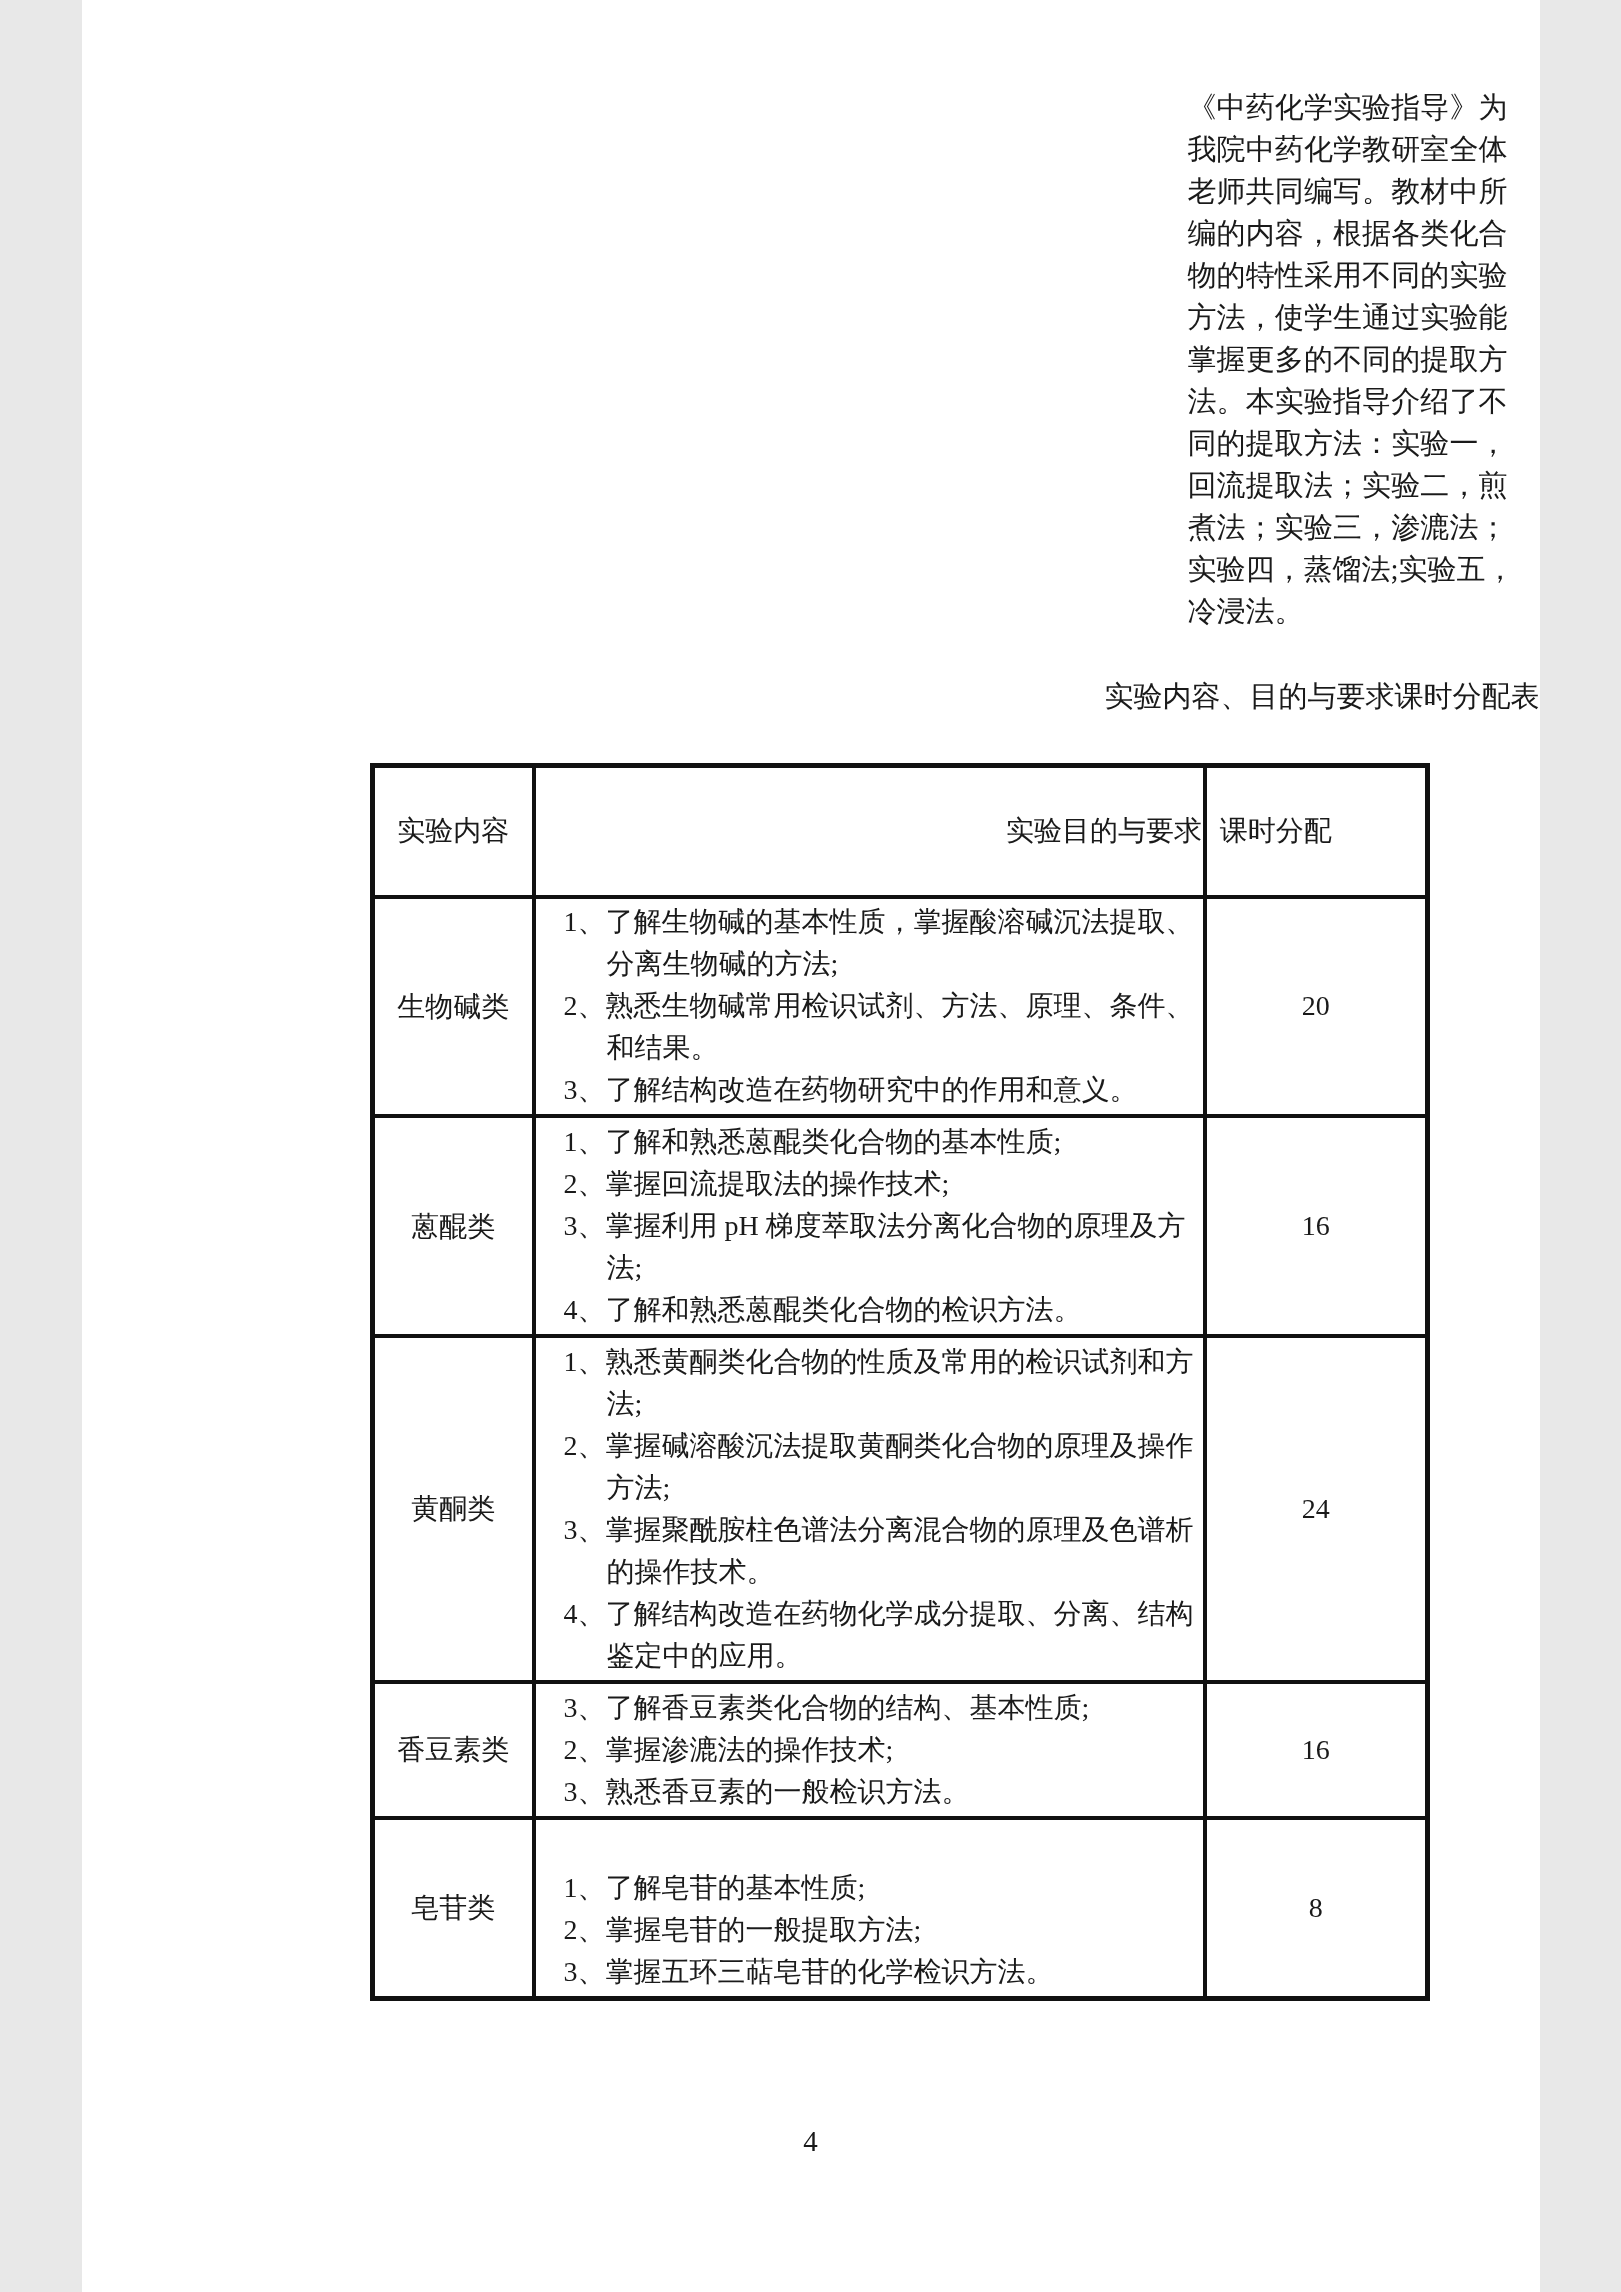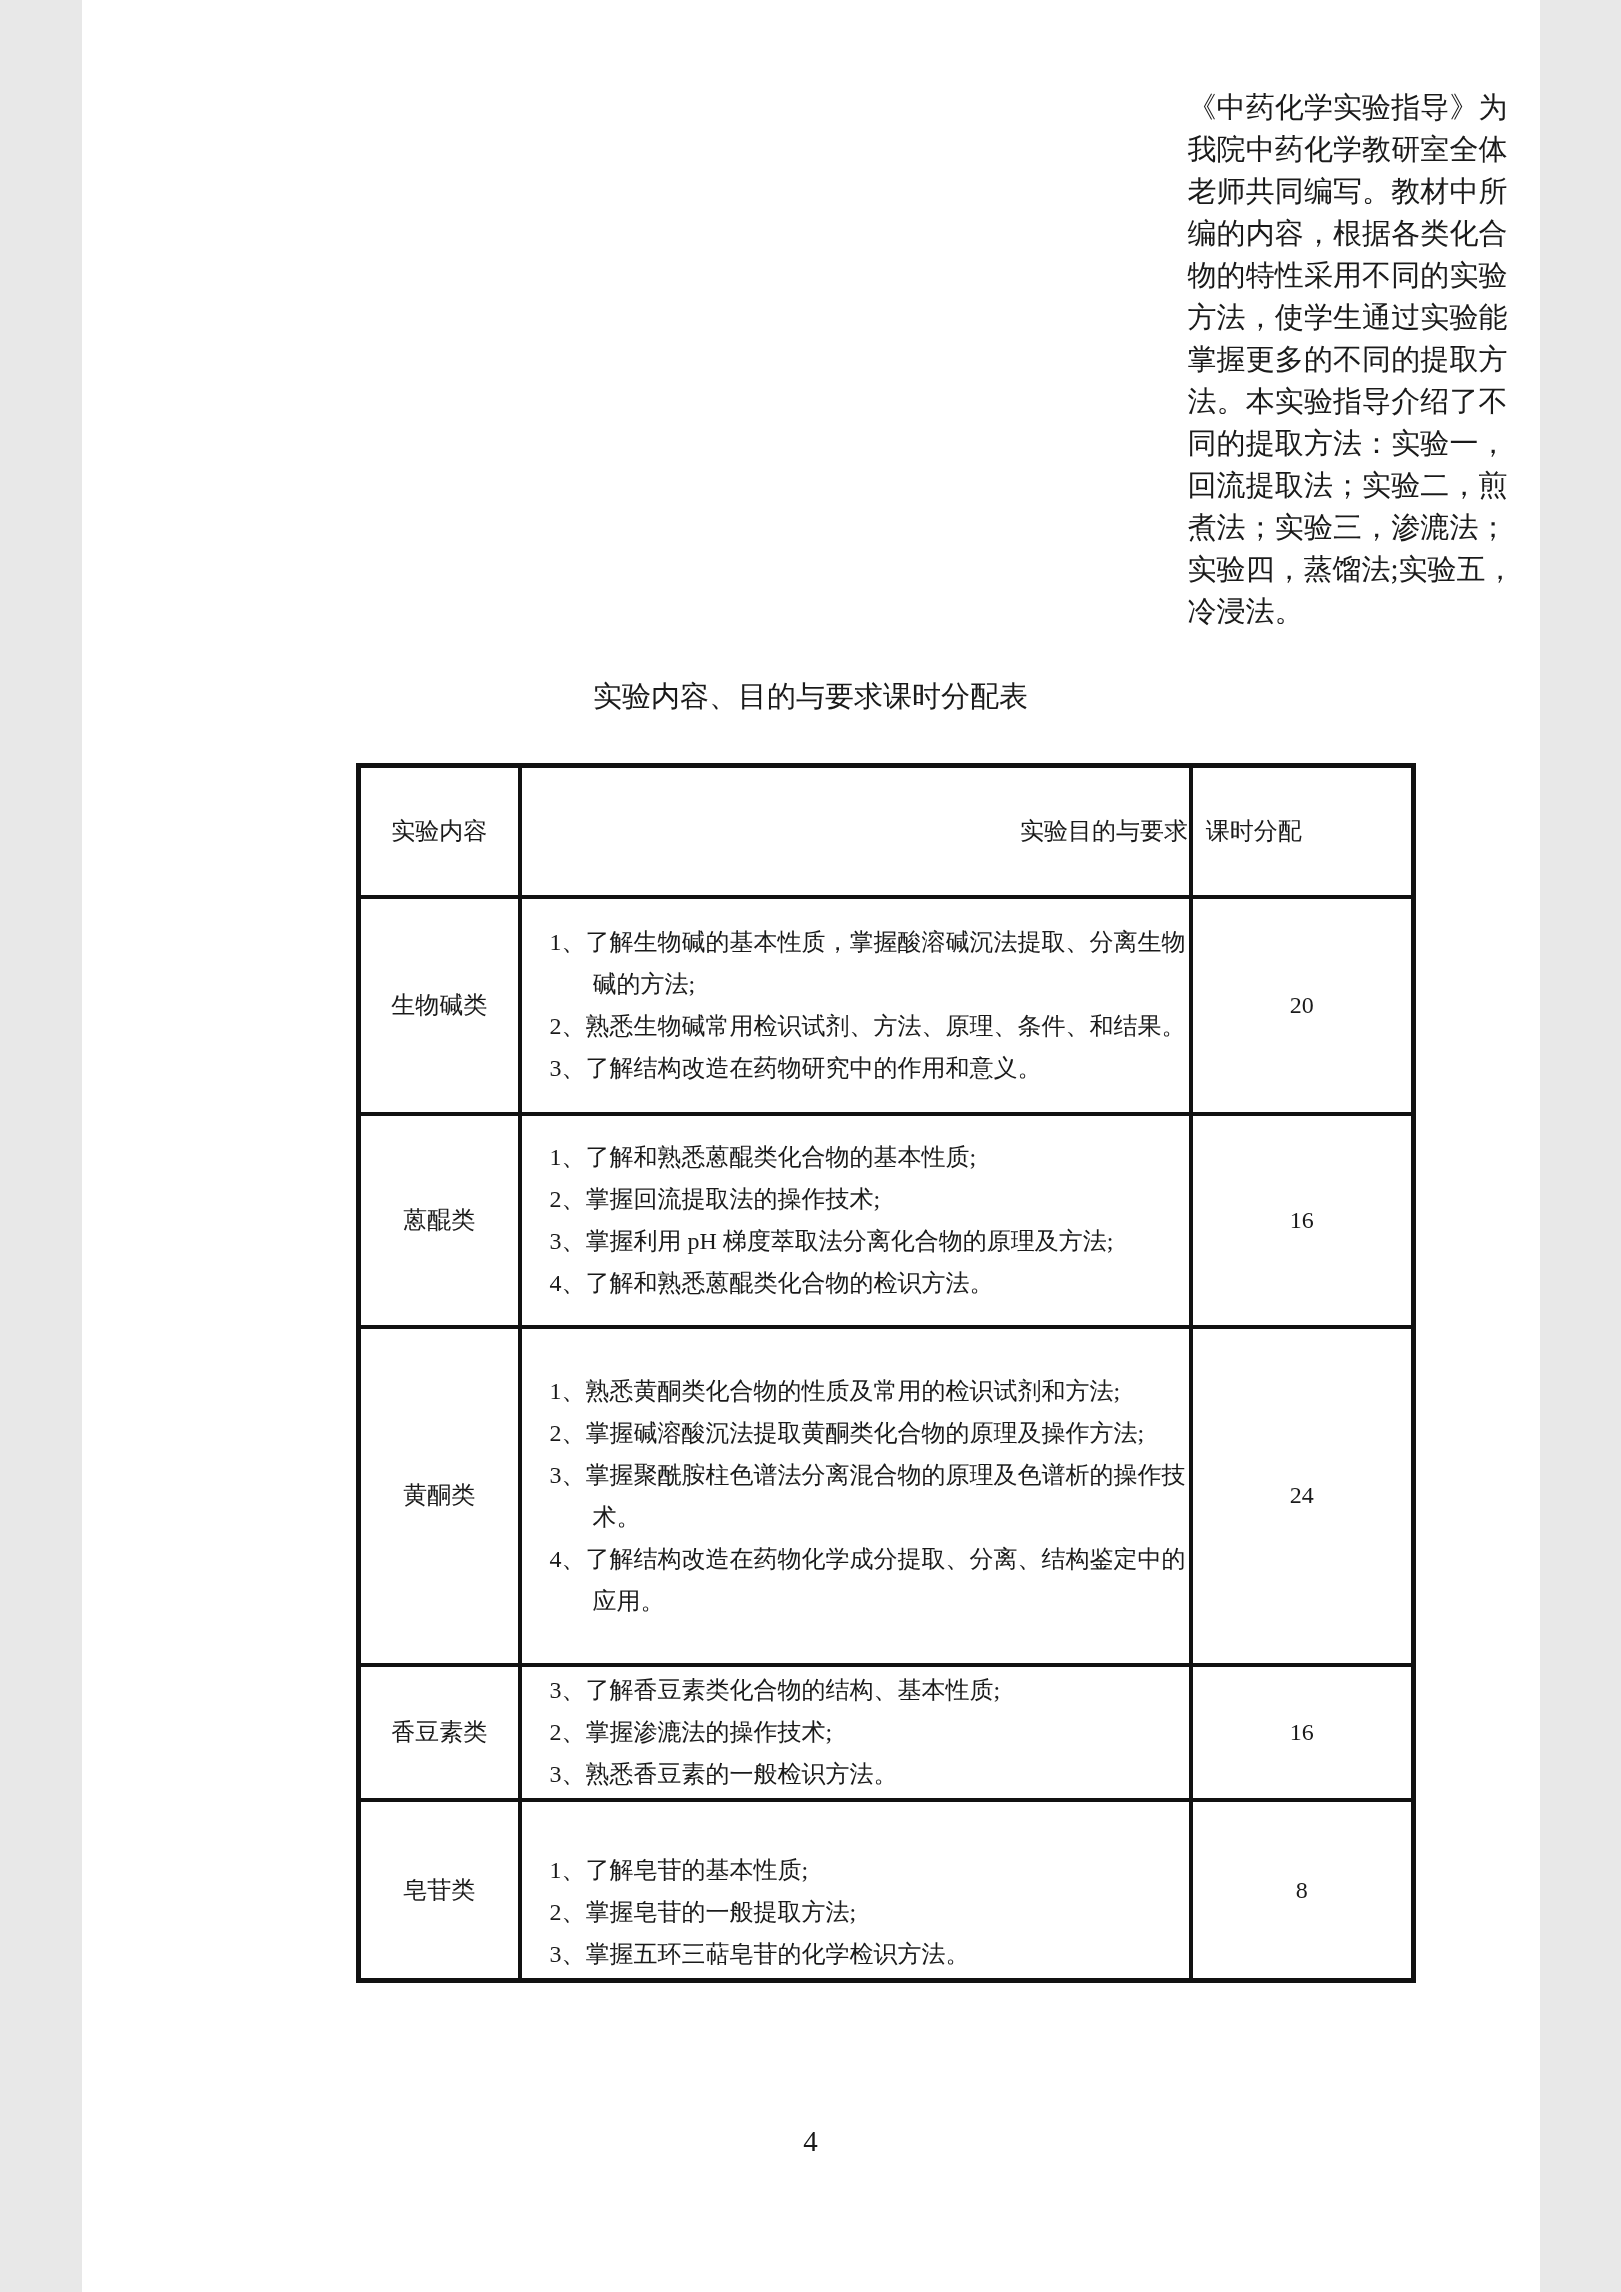--- a/index.html
+++ b/index.html
@@ -36,34 +36,34 @@
     text-align: left;
     text-align-last: left;
   }
 
   
   .table-title {
     position: absolute;
     left: 0;
     top: 678px;
     width: 100%;
-    text-align: center;
+    text-align: right;
     font-size: 29px;
     line-height: 37px;
   }
 
   
   table.alloc-table {
     position: absolute;
-    left: 274px;
+    left: 288px;
     top: 763px;
     width: 1056px;
     border-collapse: collapse;
     table-layout: fixed;
-    font-size: 24px;
+    font-size: 28px;
     border: 5.9px solid #111111;
     font-family: Liberation Serif, serif;
   }
   table.alloc-table th,
   table.alloc-table td {
     border: 4.9px solid #111111;
     font-weight: normal;
     overflow: hidden;
   }
   col.c1 { width: 162px; }

